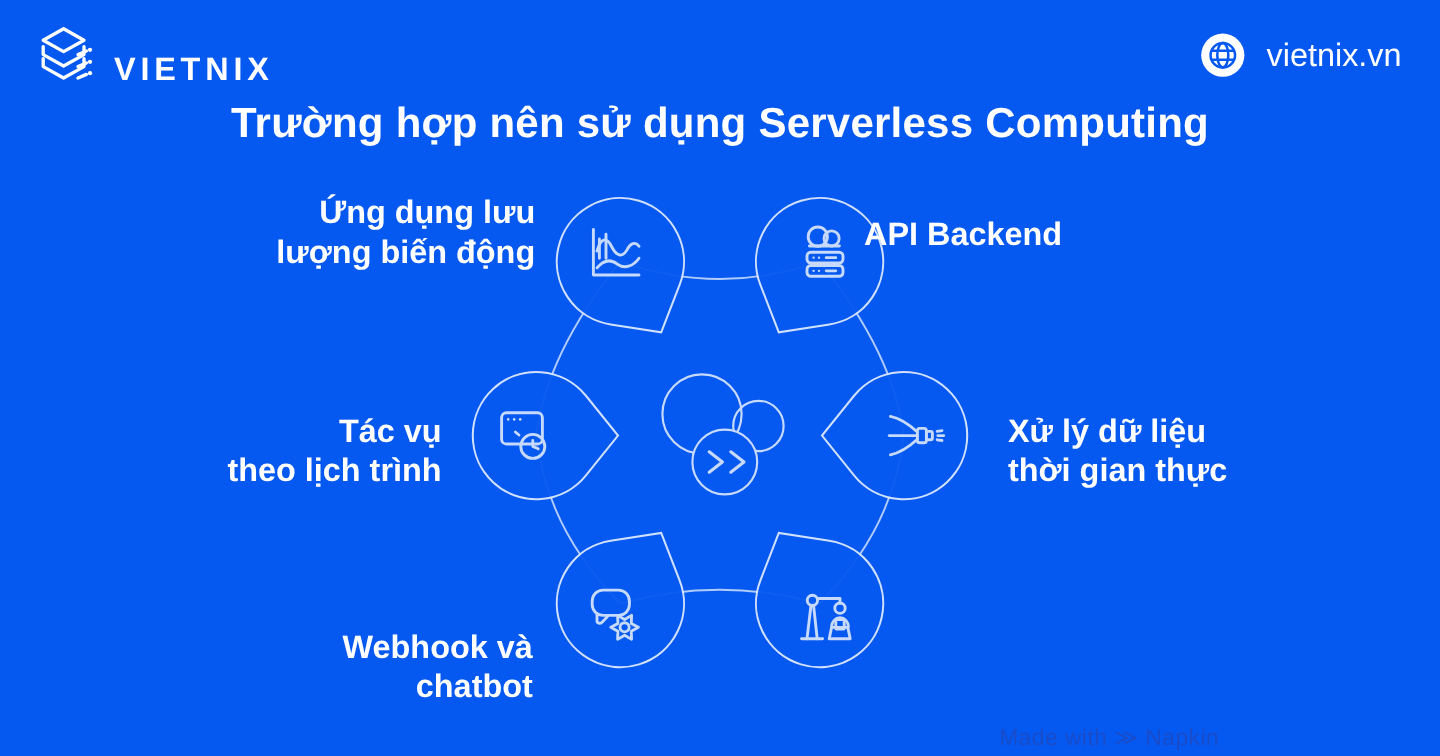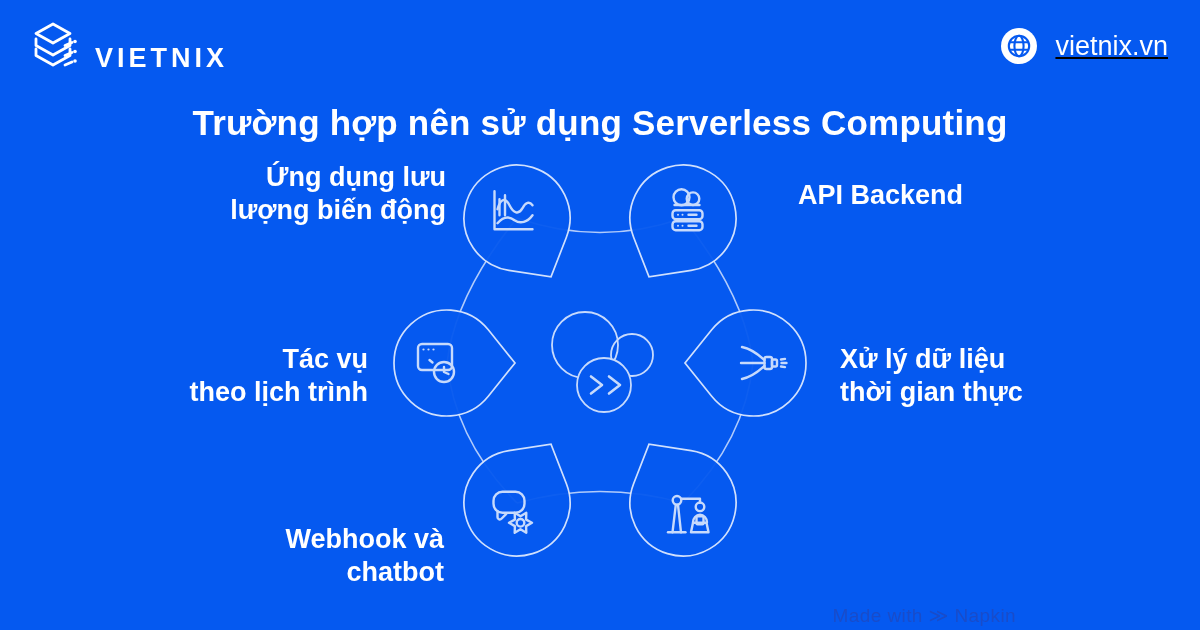--- a/index.html
+++ b/index.html
@@ -5,36 +5,36 @@
   html,body{margin:0;padding:0;}
   body{
     width:1200px;height:630px;overflow:hidden;position:relative;
     font-family:"Liberation Sans","DejaVu Sans",sans-serif;
     background:var(--bg,#0559F0);
   }
   .stage{position:absolute;inset:0;}
   
   .brand{position:absolute;top:20px;left:28px;display:flex;align-items:flex-end;gap:13px;}
   .brand-name{color:var(--text,#fff);font-size:27px;font-weight:700;letter-spacing:4px;}
-  .site{position:absolute;top:27px;right:32px;display:flex;align-items:center;gap:17px;text-decoration:underline;}
+  .site{position:absolute;top:27px;right:32px;display:flex;align-items:center;gap:17px;}
   .site-name{color:var(--text,#fff);font-size:27px;font-weight:400;}
   
   .title{
     position:absolute;top:83px;left:0;width:100%;text-align:center;
-    color:var(--text,#fff);font-size:35px;font-weight:700;letter-spacing:.2px;margin-top:20px;
+    color:var(--text,#fff);font-size:35px;font-weight:700;letter-spacing:.2px;
   }
   
   #diagram-svg{position:absolute;left:0;top:0;}
   .label{
     position:absolute;color:var(--text,#fff);font-weight:700;font-size:27px;
     line-height:32.5px;white-space:pre-line;
   }
   .label.right{text-align:right;}
   #lbl-traffic{top:161px;right:754px;}
-  #lbl-api{top:179px;left:798px;}
+  #lbl-api{top:179px;left:720px;}
   #lbl-realtime{top:343px;left:840px;}
   #lbl-automation{top:523px;left:757px;}
   #lbl-webhook{top:523px;right:756px;text-align:right;}
   #lbl-schedule{top:343px;right:832px;}
   
   .watermark{
     position:absolute;top:604px;right:184px;
     color:var(--wm,#1E49C0);font-size:19px;font-weight:500;letter-spacing:.4px;opacity:.8;
   }
 </style>

